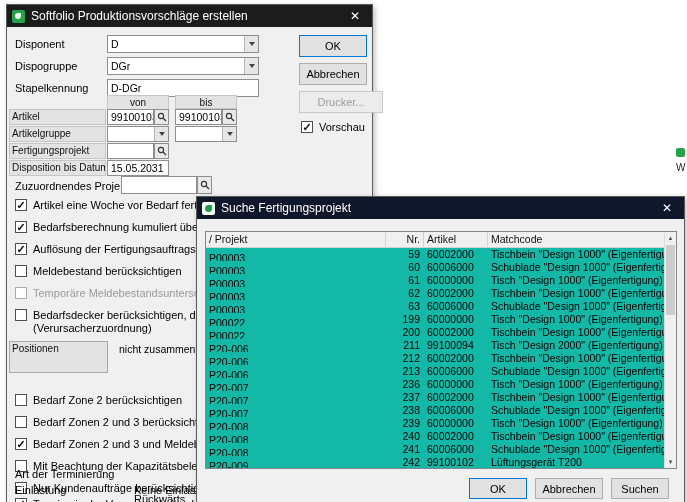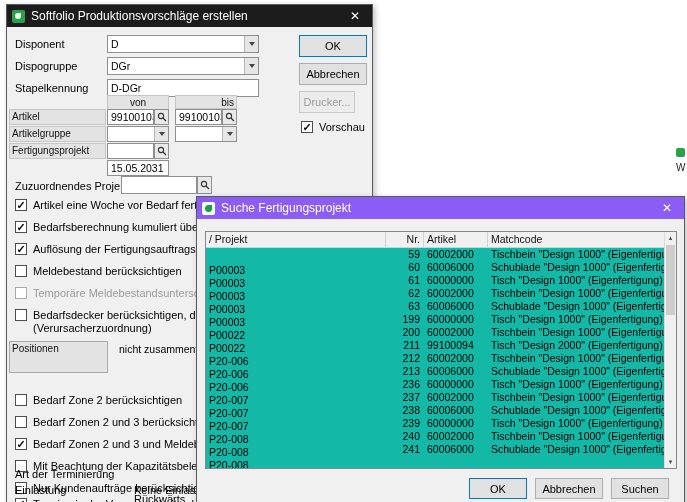--- a/index.html
+++ b/index.html
@@ -6,21 +6,21 @@
   html,body { width:687px; height:502px; background:#fff; font-family:"Liberation Sans", sans-serif; }
   .screen { position:relative; width:687px; height:502px; overflow:hidden; background:#fff; }
 
   
   .dialog { position:absolute; background:#f0f0f0; border:1px solid #5a5a5a; box-shadow:2px 2px 6px rgba(0,0,0,.25); }
   #main-dialog { left:6px; top:4px; width:367px; height:520px; z-index:1; }
   #search-dialog { left:196px; top:196px; width:489px; height:312px; z-index:2; }
 
   .titlebar { height:22px; display:flex; align-items:center; padding-left:5px; gap:6px; color:#fff; font-size:12px; }
   .titlebar-dark { background:#1c1c1c; }
-  .titlebar-green { background:#8b5cf6; }
+  .titlebar-green { background:#0f172a; }
   .title-text { white-space:nowrap; overflow:hidden; }
   .close-btn { margin-left:auto; width:34px; height:22px; text-align:center; line-height:22px; font-size:12px; color:#fff; cursor:default; }
   .app-ico { width:13px; height:13px; flex:0 0 13px; border-radius:2px; position:relative; }
   .app-ico-green { background:#27a24a; }
   .app-ico-green::after { content:""; position:absolute; left:3px; top:3px; width:6px; height:6px; border-radius:50% 0 50% 50%; background:#e8ffe8; }
   .app-ico-white { background:#f2fff2; }
   .app-ico-white::after { content:""; position:absolute; left:3px; top:3px; width:7px; height:7px; border-radius:50% 0 50% 50%; background:#1d9a4e; }
 
   
   .lbl { position:absolute; font-size:11px; color:#000; line-height:14px; white-space:nowrap; }
@@ -44,21 +44,21 @@
   .checkbox-row.disabled { color:#9a9a9a; }
   .checkbox-row.disabled .cbox { border-color:#a9a9a9; }
   .cb-label .l2 { display:block; }
   .cb-abs { position:absolute; margin-bottom:0; }
 
   
   .table { position:absolute; left:8px; top:34px; width:472px; height:238px; background:#14b8a6; border:1px solid #828790; overflow:hidden; }
   .thead { display:flex; height:16px; background:#f0f0f0; border-bottom:1px solid #d2d2d2; font-size:10.5px; line-height:15px; color:#111; }
   .thead .th { border-right:1px solid #d2d2d2; padding:0 3px; white-space:nowrap; overflow:hidden; }
   .trow { display:flex; height:13px; font-size:10.5px; line-height:13px; color:#000; }
-  .c-projekt { width:180px; padding:16px 3px; }
+  .c-projekt { width:180px; padding:4px 3px; }
   .c-nr { width:38px; text-align:right; padding:0 4px; }
   .c-artikel { width:64px; padding:0 3px; }
   .c-match { flex:1; padding:0 3px; overflow:hidden; white-space:nowrap; }
   .trow span { white-space:nowrap; overflow:hidden; }
   .vscroll { position:absolute; right:0; top:0; bottom:0; width:12px; background:#f0f0f0; border-left:1px solid #dcdcdc; }
   .vscroll .sb-arrow { height:12px; font-size:6px; line-height:12px; text-align:center; color:#505050; }
   .vscroll .sb-down { position:absolute; bottom:0; left:0; right:0; }
   .vscroll .sb-thumb { position:absolute; top:13px; left:1px; right:1px; height:70px; background:#cdcdcd; }
 
   .mag-svg { display:block; }
@@ -90,21 +90,21 @@
     <span class="lbl" style="left:8px; top:54px;">Dispogruppe</span>
     <div class="field combo" style="left:100px; top:52px; width:152px; height:18px;justify-content:flex-end;">
       <span class="cv">DGr</span>
       <span class="arrow-btn"></span>
     </div>
 
     <span class="lbl" style="left:8px; top:76px;">Stapelkennung</span>
     <div class="field" style="left:100px; top:74px; width:152px; height:18px; line-height:16px;">D-DGr</div>
 
     <div class="gcell center" style="left:100px; top:90px; width:62px; height:20px;">von</div>
-    <div class="gcell center" style="left:168px; top:90px; width:62px; height:14px;text-align:right;">bis</div>
+    <div class="gcell center" style="left:168px; top:90px; width:62px; height:14px;">bis</div>
 
     <div class="gcell" style="left:2px; top:104px; width:97px; height:16px;">Artikel</div>
     <div class="field" style="left:100px; top:104px; width:47px; height:16px; line-height:14px;">99100103</div>
     <div class="mag-btn" style="left:147px; top:104px; height:16px;">
         <svg class="mag-svg" width="10" height="10" viewBox="0 0 10 10">
           <circle cx="4" cy="4" r="2.6" fill="none" stroke="#333" stroke-width="1.1"></circle>
           <line x1="6" y1="6" x2="9" y2="9" stroke="#333" stroke-width="1.2"></line>
         </svg>
       </div>
     <div class="field" style="left:168px; top:104px; width:47px; height:16px; line-height:14px;">99100103</div>
@@ -127,20 +127,21 @@
 
     <div class="gcell" style="left:2px; top:138px; width:97px; height:16px;">Fertigungsprojekt</div>
     <div class="field" style="left:100px; top:138px; width:47px; height:16px;"></div>
     <div class="mag-btn" style="left:147px; top:138px; height:16px;">
         <svg class="mag-svg" width="10" height="10" viewBox="0 0 10 10">
           <circle cx="4" cy="4" r="2.6" fill="none" stroke="#333" stroke-width="1.1"></circle>
           <line x1="6" y1="6" x2="9" y2="9" stroke="#333" stroke-width="1.2"></line>
         </svg>
       </div>
 
+    <div class="gcell" style="left:2px; top:155px; width:97px; height:16px;">Disposition bis Datum</div>
     <div class="field" style="left:100px; top:155px; width:62px; height:16px; line-height:14px;">15.05.2031</div>
 
     <span class="lbl" style="left:8px; top:174px;">Zuzuordnendes Projekt</span>
     <div class="field" style="left:114px; top:171px; width:76px; height:18px;"></div>
     <div class="mag-btn" style="left:190px; top:171px; height:18px;">
         <svg class="mag-svg" width="10" height="10" viewBox="0 0 10 10">
           <circle cx="4" cy="4" r="2.6" fill="none" stroke="#333" stroke-width="1.1"></circle>
           <line x1="6" y1="6" x2="9" y2="9" stroke="#333" stroke-width="1.2"></line>
         </svg>
       </div>
@@ -205,21 +206,21 @@
     <span class="lbl" style="left:8px; top:478px;">Einlastung</span>
     <span class="lbl" style="left:127px; top:478px;">Keine Einlastung</span>
 
     <div class="checkbox-row cb-abs checked" style="left:8px; top:493px;">
       <span class="cbox"></span>
       <span class="cb-label">Termine in der Vergangenheit zulassen</span>
     </div>
 
     <button class="btn default" style="left:292px; top:30px; width:68px; height:22px;">OK</button>
     <button class="btn" style="left:292px; top:58px; width:68px; height:22px;">Abbrechen</button>
-    <button class="btn disabled" style="left:292px; top:86px; width:56px; height:22px;">Drucker...</button>
+    <button class="btn disabled" style="left:292px; top:86px; width:84px; height:22px;">Drucker...</button>
     <div class="checkbox-row cb-abs checked" style="left:294px; top:116px;">
       <span class="cbox"></span>
       <span class="cb-label">Vorschau</span>
     </div>
   </div>
 
   <div class="dialog" id="search-dialog">
     <div class="titlebar titlebar-green">
       <span class="app-ico app-ico-white"></span>
       <span class="title-text">Suche Fertigungsprojekt</span>
@@ -324,20 +325,26 @@
           <span class="c-nr">240</span>
           <span class="c-artikel">60002000</span>
           <span class="c-match">Tischbein "Design 1000" (Eigenfertigung)</span>
         </div>
           <div class="trow">
           <span class="c-projekt">P20-008</span>
           <span class="c-nr">241</span>
           <span class="c-artikel">60006000</span>
           <span class="c-match">Schublade "Design 1000" (Eigenfertigung)</span>
         </div>
+          <div class="trow">
+          <span class="c-projekt">P20-009</span>
+          <span class="c-nr">242</span>
+          <span class="c-artikel">99100102</span>
+          <span class="c-match">Lüftungsgerät T200</span>
+        </div>
         </div>
       <div class="vscroll">
         <div class="sb-arrow">▲</div>
         <div class="sb-thumb"></div>
         <div class="sb-arrow sb-down">▼</div>
       </div>
     </div>
 
     <button class="btn default" style="left:272px; top:281px; width:58px; height:21px;">OK</button>
     <button class="btn" style="left:338px; top:281px; width:68px; height:21px;">Abbrechen</button>

